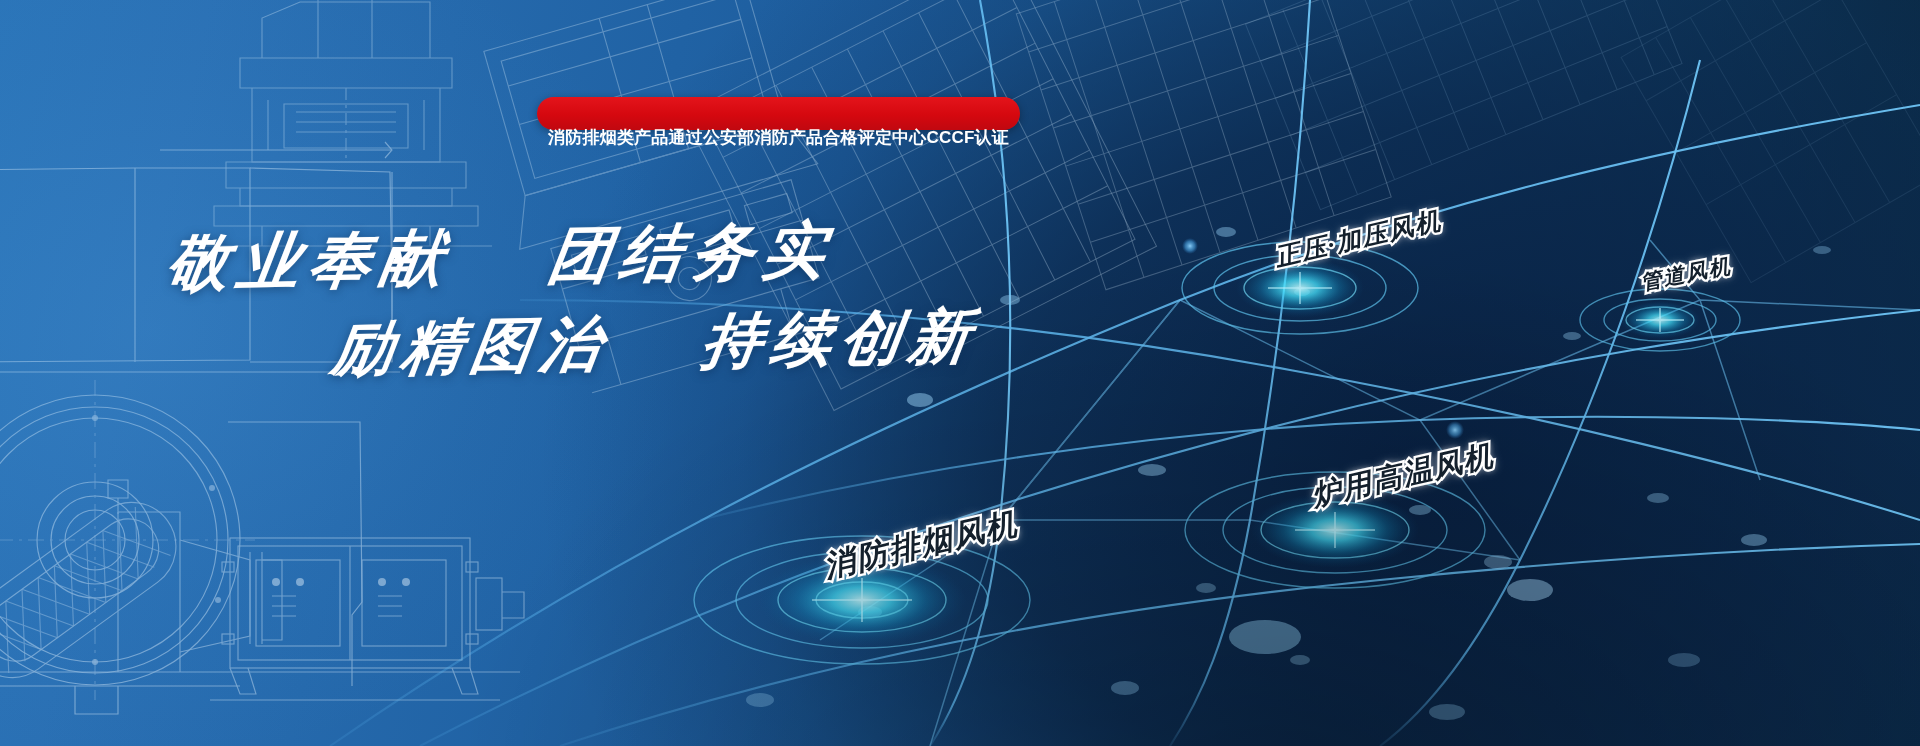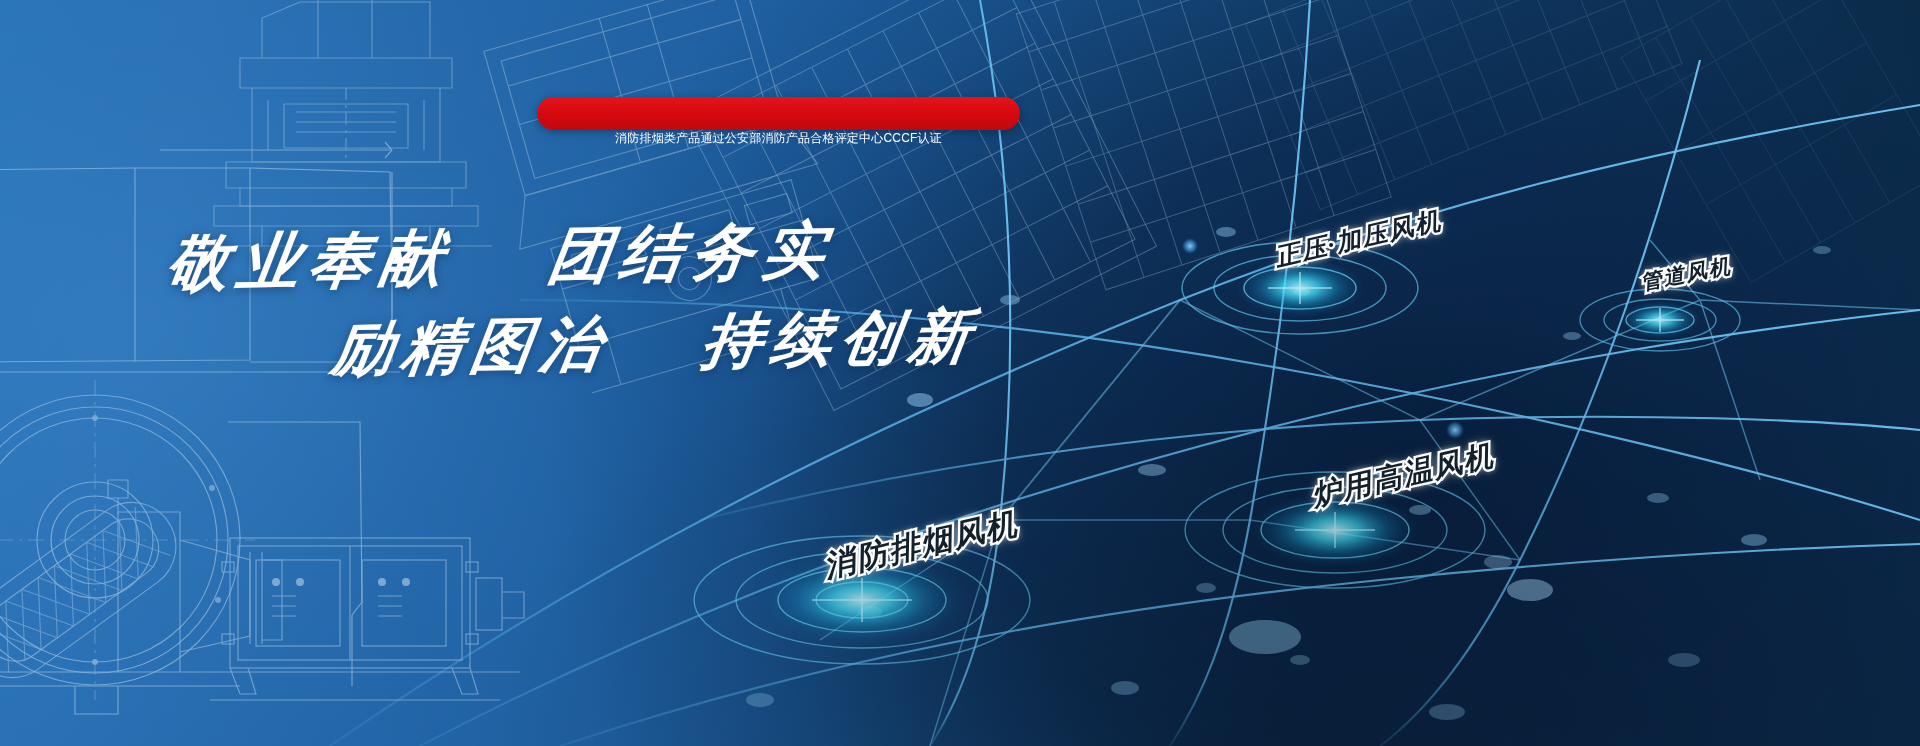--- a/index.html
+++ b/index.html
@@ -48,22 +48,22 @@
     position:absolute;
     left:537px; top:97px;
     width:483px; height:33px;
     background:linear-gradient(180deg,#e4141b 0%,#d5080f 55%,#c00810 100%);
     border-radius:17px;
     display:flex; align-items:center; justify-content:center;
     box-shadow:0 2px 9px rgba(0,0,0,0.32);
   }
   #cert-banner .txt {
     color:#ffffff;
-    font-size:12px;
-    font-weight:normal;
+    font-size:17px;
+    font-weight:bold;
     letter-spacing:0.2px;
     white-space:nowrap;
     line-height:1;
     margin-top:48px;
   }
 
   
   #slogan { position:absolute; left:0; top:215px; width:900px; }
   .slogan-line {
     color:#ffffff;

